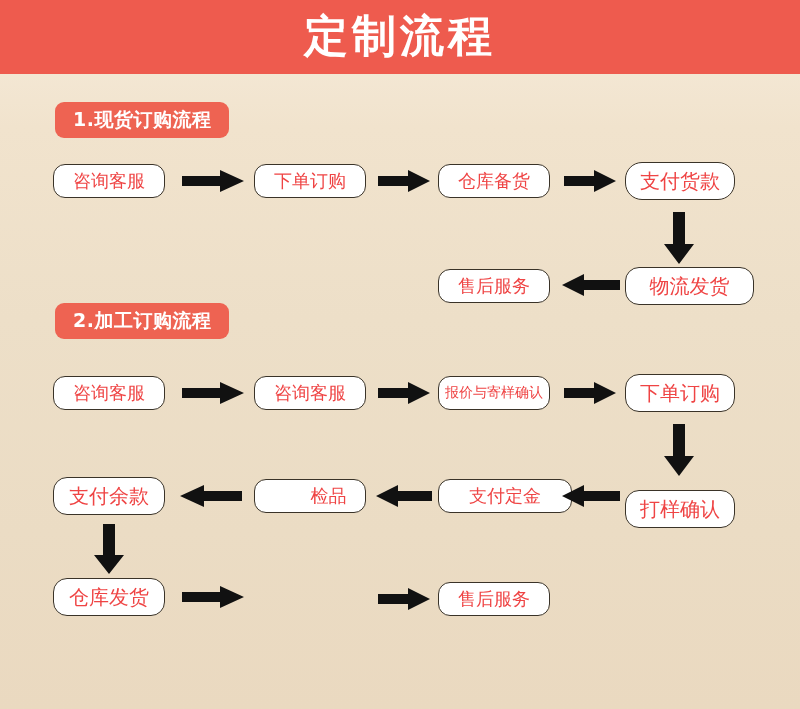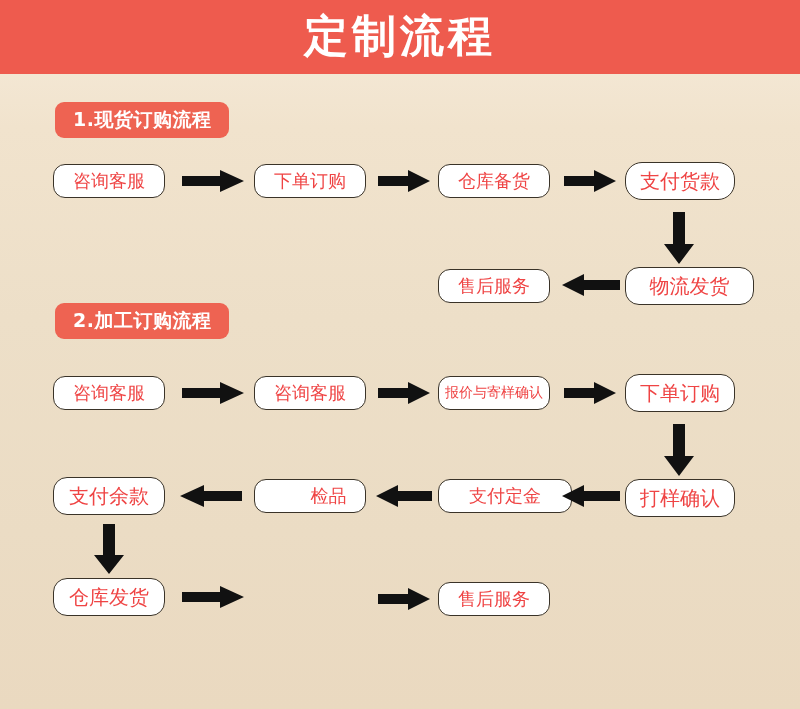--- a/index.html
+++ b/index.html
@@ -138,21 +138,21 @@
     <svg width="52" height="22" viewBox="0 0 52 22">
         <path d="M0 6 L30 6 L30 0 L52 11 L30 22 L30 16 L0 16 Z" fill="#111111"></path>
       </svg>
   </div>
   <div class="arrow" style="left:664px;top:424px;">
     <svg width="30" height="52" viewBox="0 0 30 52">
         <path d="M9 0 L21 0 L21 32 L30 32 L15 52 L0 32 L9 32 Z" fill="#111111"></path>
       </svg>
   </div>
 
-  <div class="node wide" style="left:625px;top:479px;width:110px;">打样确认</div>
+  <div class="node wide" style="left:625px;top:490px;width:110px;">打样确认</div>
   <div class="node" style="left:438px;top:479px;width:134px;">支付定金</div>
   <div class="node" style="left:254px;top:479px;width:112px;padding-left:37px;">检品</div>
   <div class="node wide" style="left:53px;top:477px;width:112px;">支付余款</div>
 
   <div class="arrow" style="left:562px;top:485px;">
     <svg width="58" height="22" viewBox="0 0 58 22">
         <path d="M58 6 L22 6 L22 0 L0 11 L22 22 L22 16 L58 16 Z" fill="#111111"></path>
       </svg>
   </div>
   <div class="arrow" style="left:376px;top:485px;">

